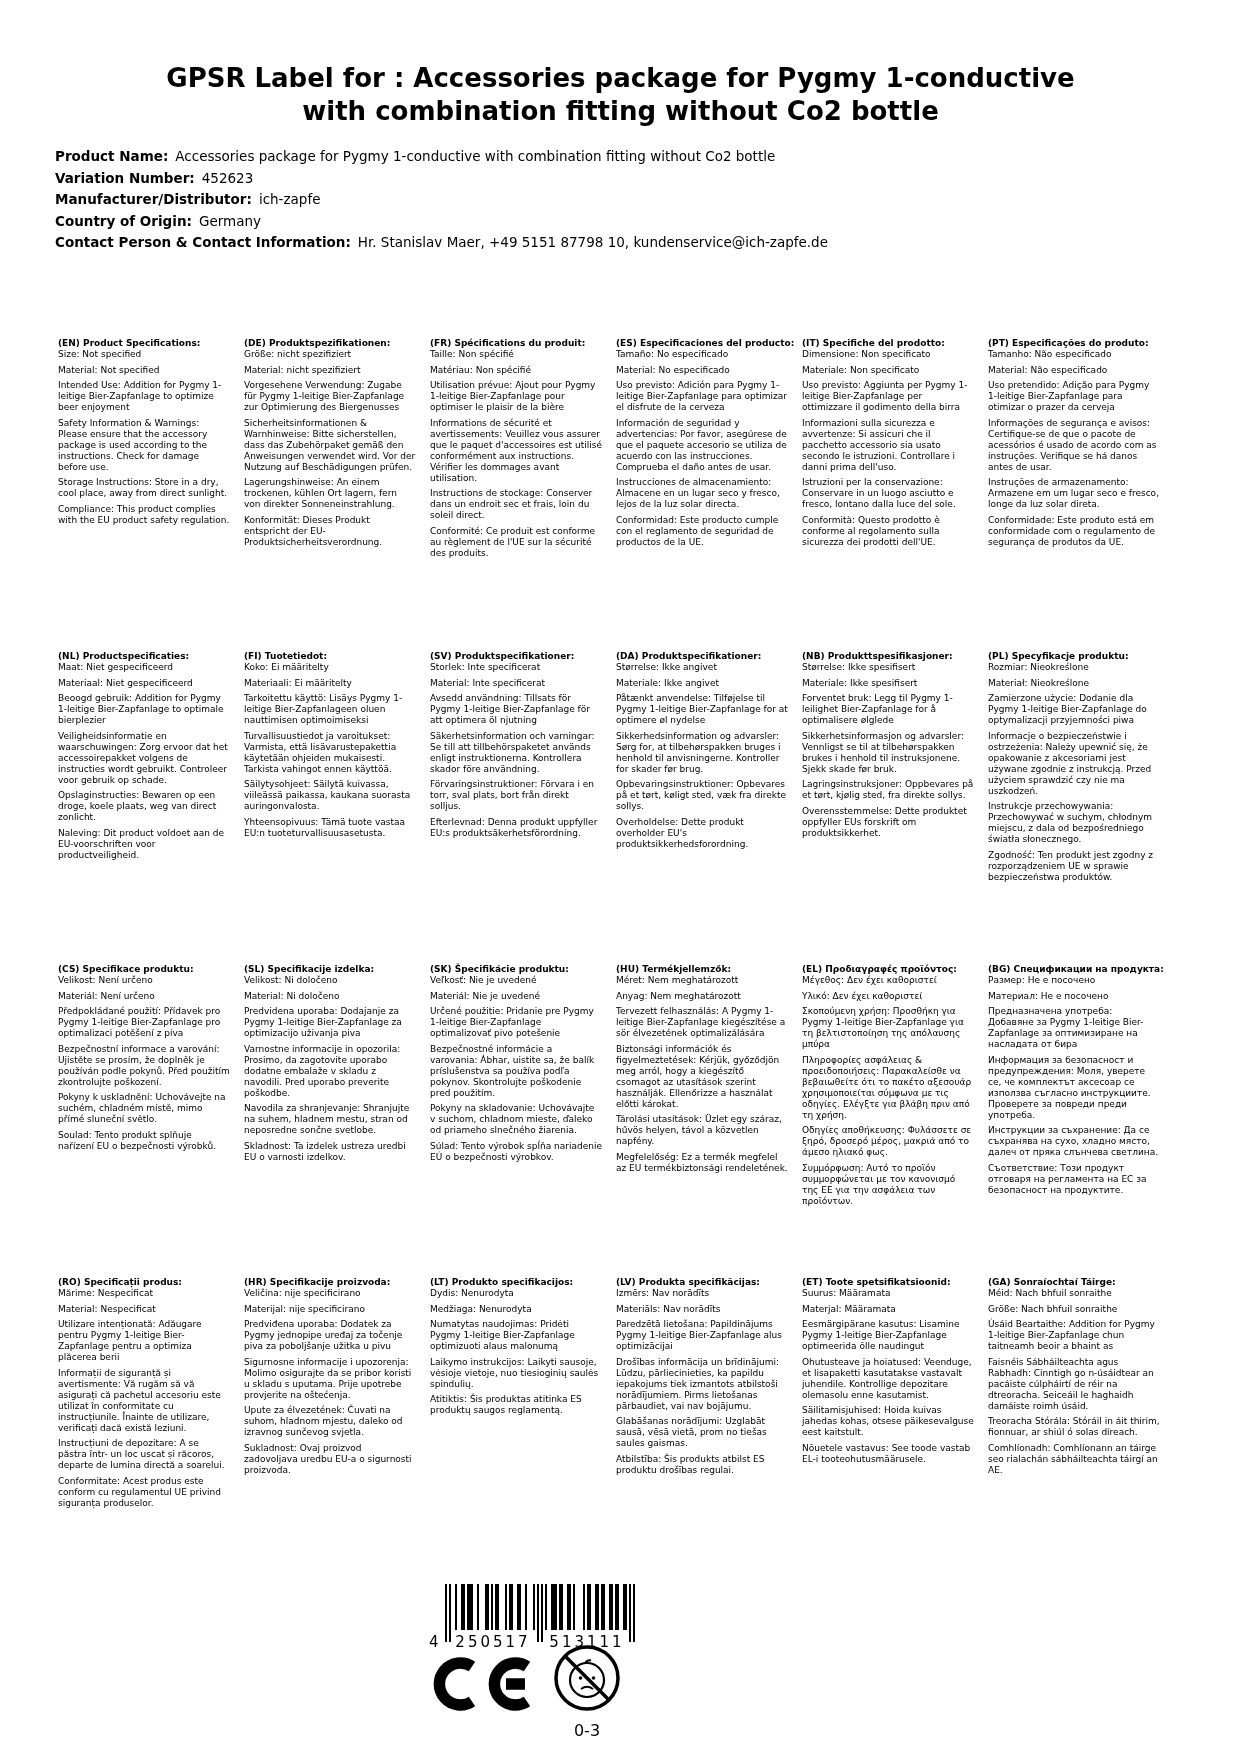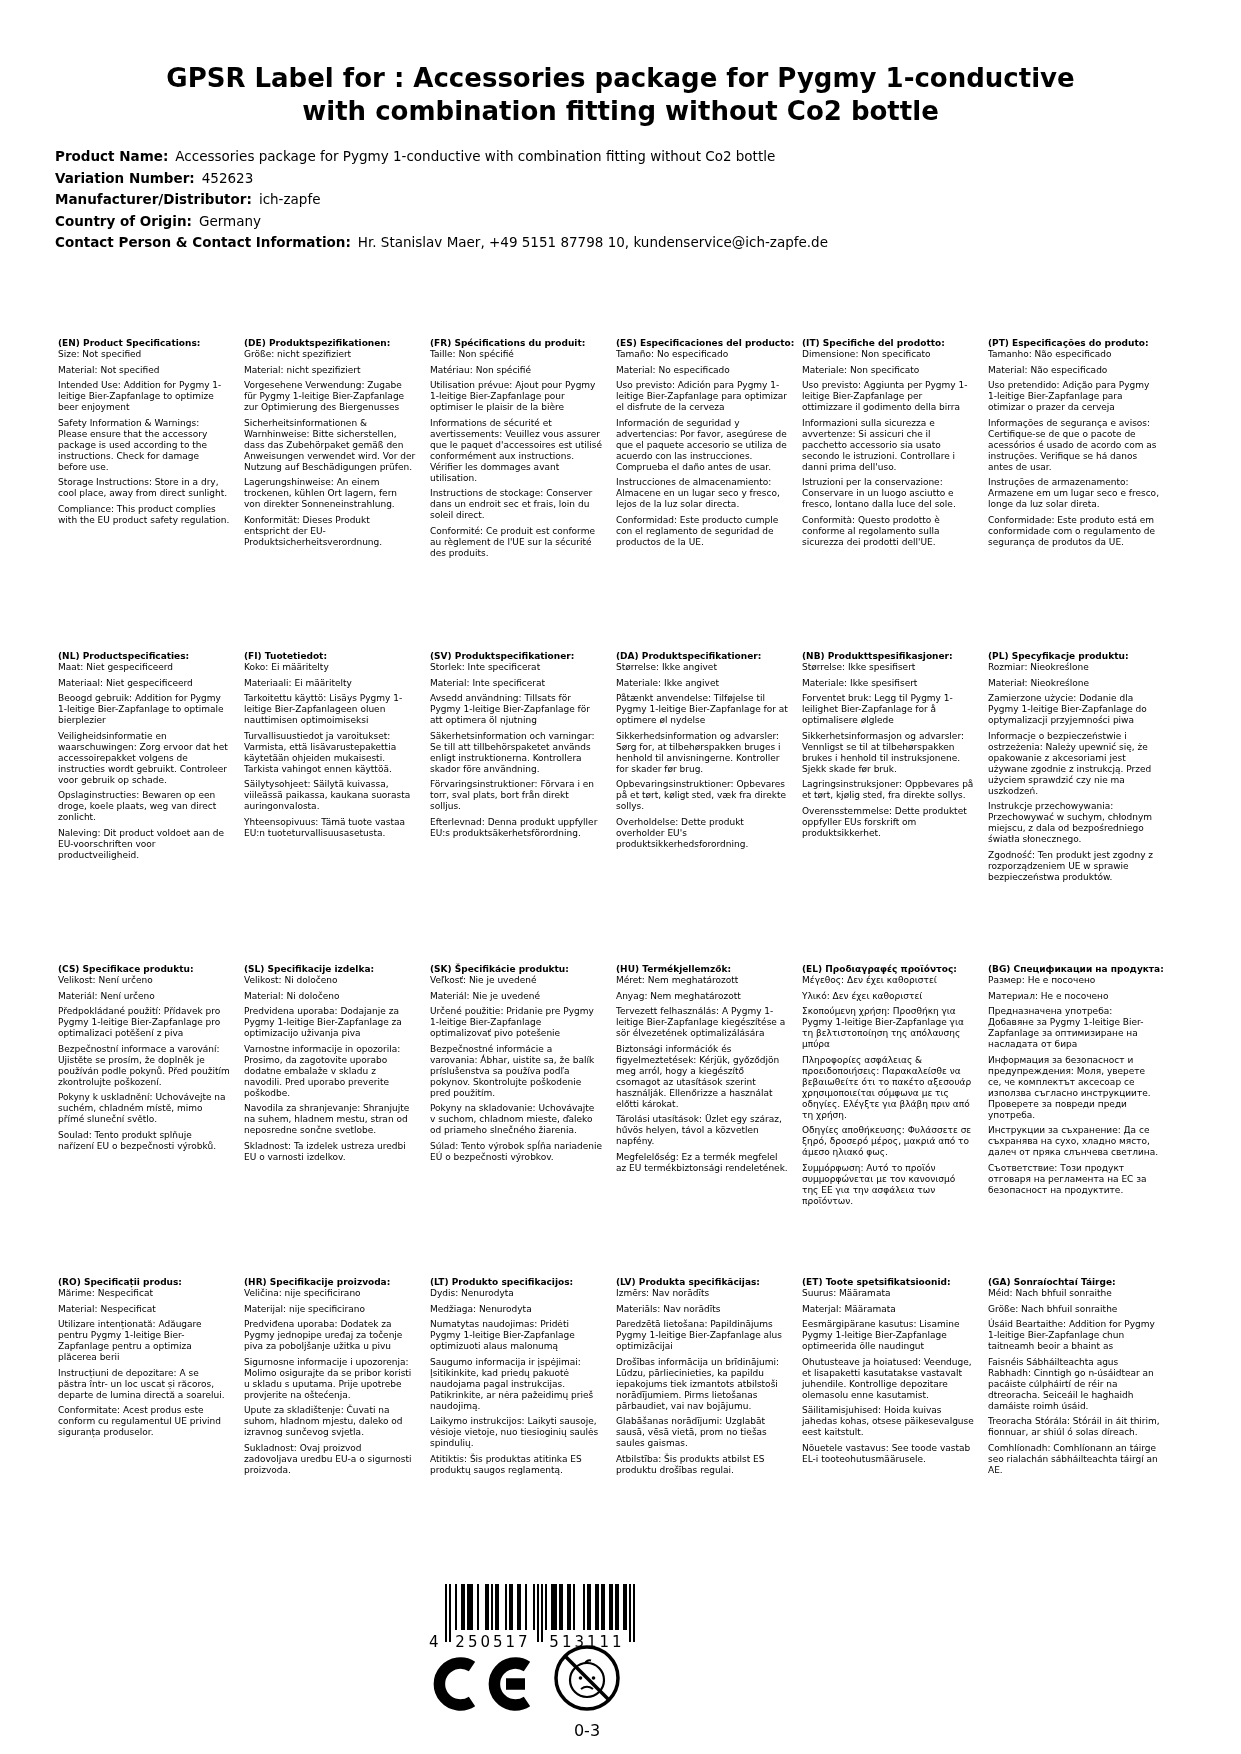--- a/index.html
+++ b/index.html
@@ -203,38 +203,38 @@
       <p>Предназначена употреба: Добавяне за Pygmy 1-leitige Bier-Zapfanlage за оптимизиране на насладата от бира</p>
       <p>Информация за безопасност и предупреждения: Моля, уверете се, че комплектът аксесоар се използва съгласно инструкциите. Проверете за повреди преди употреба.</p>
       <p>Инструкции за съхранение: Да се съхранява на сухо, хладно място, далеч от пряка слънчева светлина.</p>
       <p>Съответствие: Този продукт отговаря на регламента на ЕС за безопасност на продуктите.</p>
     </div>
     <div class="lang-block">
       <h3>(RO) Specificații produs:</h3>
       <p>Mărime: Nespecificat</p>
       <p>Material: Nespecificat</p>
       <p>Utilizare intenționată: Adăugare pentru Pygmy 1-leitige Bier-Zapfanlage pentru a optimiza plăcerea berii</p>
+      <p>Informații de siguranță și avertismente: Vă rugăm să vă asigurați că pachetul accesoriu este utilizat în conformitate cu instrucțiunile. Înainte de utilizare, verificați dacă există leziuni.</p>
       <p>Instrucțiuni de depozitare: A se păstra într- un loc uscat și răcoros, departe de lumina directă a soarelui.</p>
       <p>Conformitate: Acest produs este conform cu regulamentul UE privind siguranța produselor.</p>
     </div>
     <div class="lang-block">
       <h3>(HR) Specifikacije proizvoda:</h3>
       <p>Veličina: nije specificirano</p>
       <p>Materijal: nije specificirano</p>
       <p>Predviđena uporaba: Dodatek za Pygmy jednopipe uređaj za točenje piva za poboljšanje užitka u pivu</p>
       <p>Sigurnosne informacije i upozorenja: Molimo osigurajte da se pribor koristi u skladu s uputama. Prije upotrebe provjerite na oštećenja.</p>
-      <p>Upute za skladištenje: Čuvati na suhom, hladnom mjestu, daleko od izravnog sunčevog svjetla.</p>
+      <p>Upute za élvezetének: Čuvati na suhom, hladnom mjestu, daleko od izravnog sunčevog svjetla.</p>
       <p>Sukladnost: Ovaj proizvod zadovoljava uredbu EU-a o sigurnosti proizvoda.</p>
     </div>
     <div class="lang-block">
       <h3>(LT) Produkto specifikacijos:</h3>
       <p>Dydis: Nenurodyta</p>
       <p>Medžiaga: Nenurodyta</p>
       <p>Numatytas naudojimas: Pridėti Pygmy 1-leitige Bier-Zapfanlage optimizuoti alaus malonumą</p>
-      <p>Saugumo informacija ir įspėjimai: Įsitikinkite, kad priedų pakuotė naudojama pagal instrukcijas. Patikrinkite, ar nėra pažeidimų prieš naudojimą.</p>
       <p>Laikymo instrukcijos: Laikyti sausoje, vėsioje vietoje, nuo tiesioginių saulės spindulių.</p>
       <p>Atitiktis: Šis produktas atitinka ES produktų saugos reglamentą.</p>
     </div>
     <div class="lang-block">
       <h3>(LV) Produkta specifikācijas:</h3>
       <p>Izmērs: Nav norādīts</p>
       <p>Materiāls: Nav norādīts</p>
       <p>Paredzētā lietošana: Papildinājums Pygmy 1-leitige Bier-Zapfanlage alus optimizācijai</p>
       <p>Drošības informācija un brīdinājumi: Lūdzu, pārliecinieties, ka papildu iepakojums tiek izmantots atbilstoši norādījumiem. Pirms lietošanas pārbaudiet, vai nav bojājumu.</p>
       <p>Glabāšanas norādījumi: Uzglabāt sausā, vēsā vietā, prom no tiešas saules gaismas.</p>

